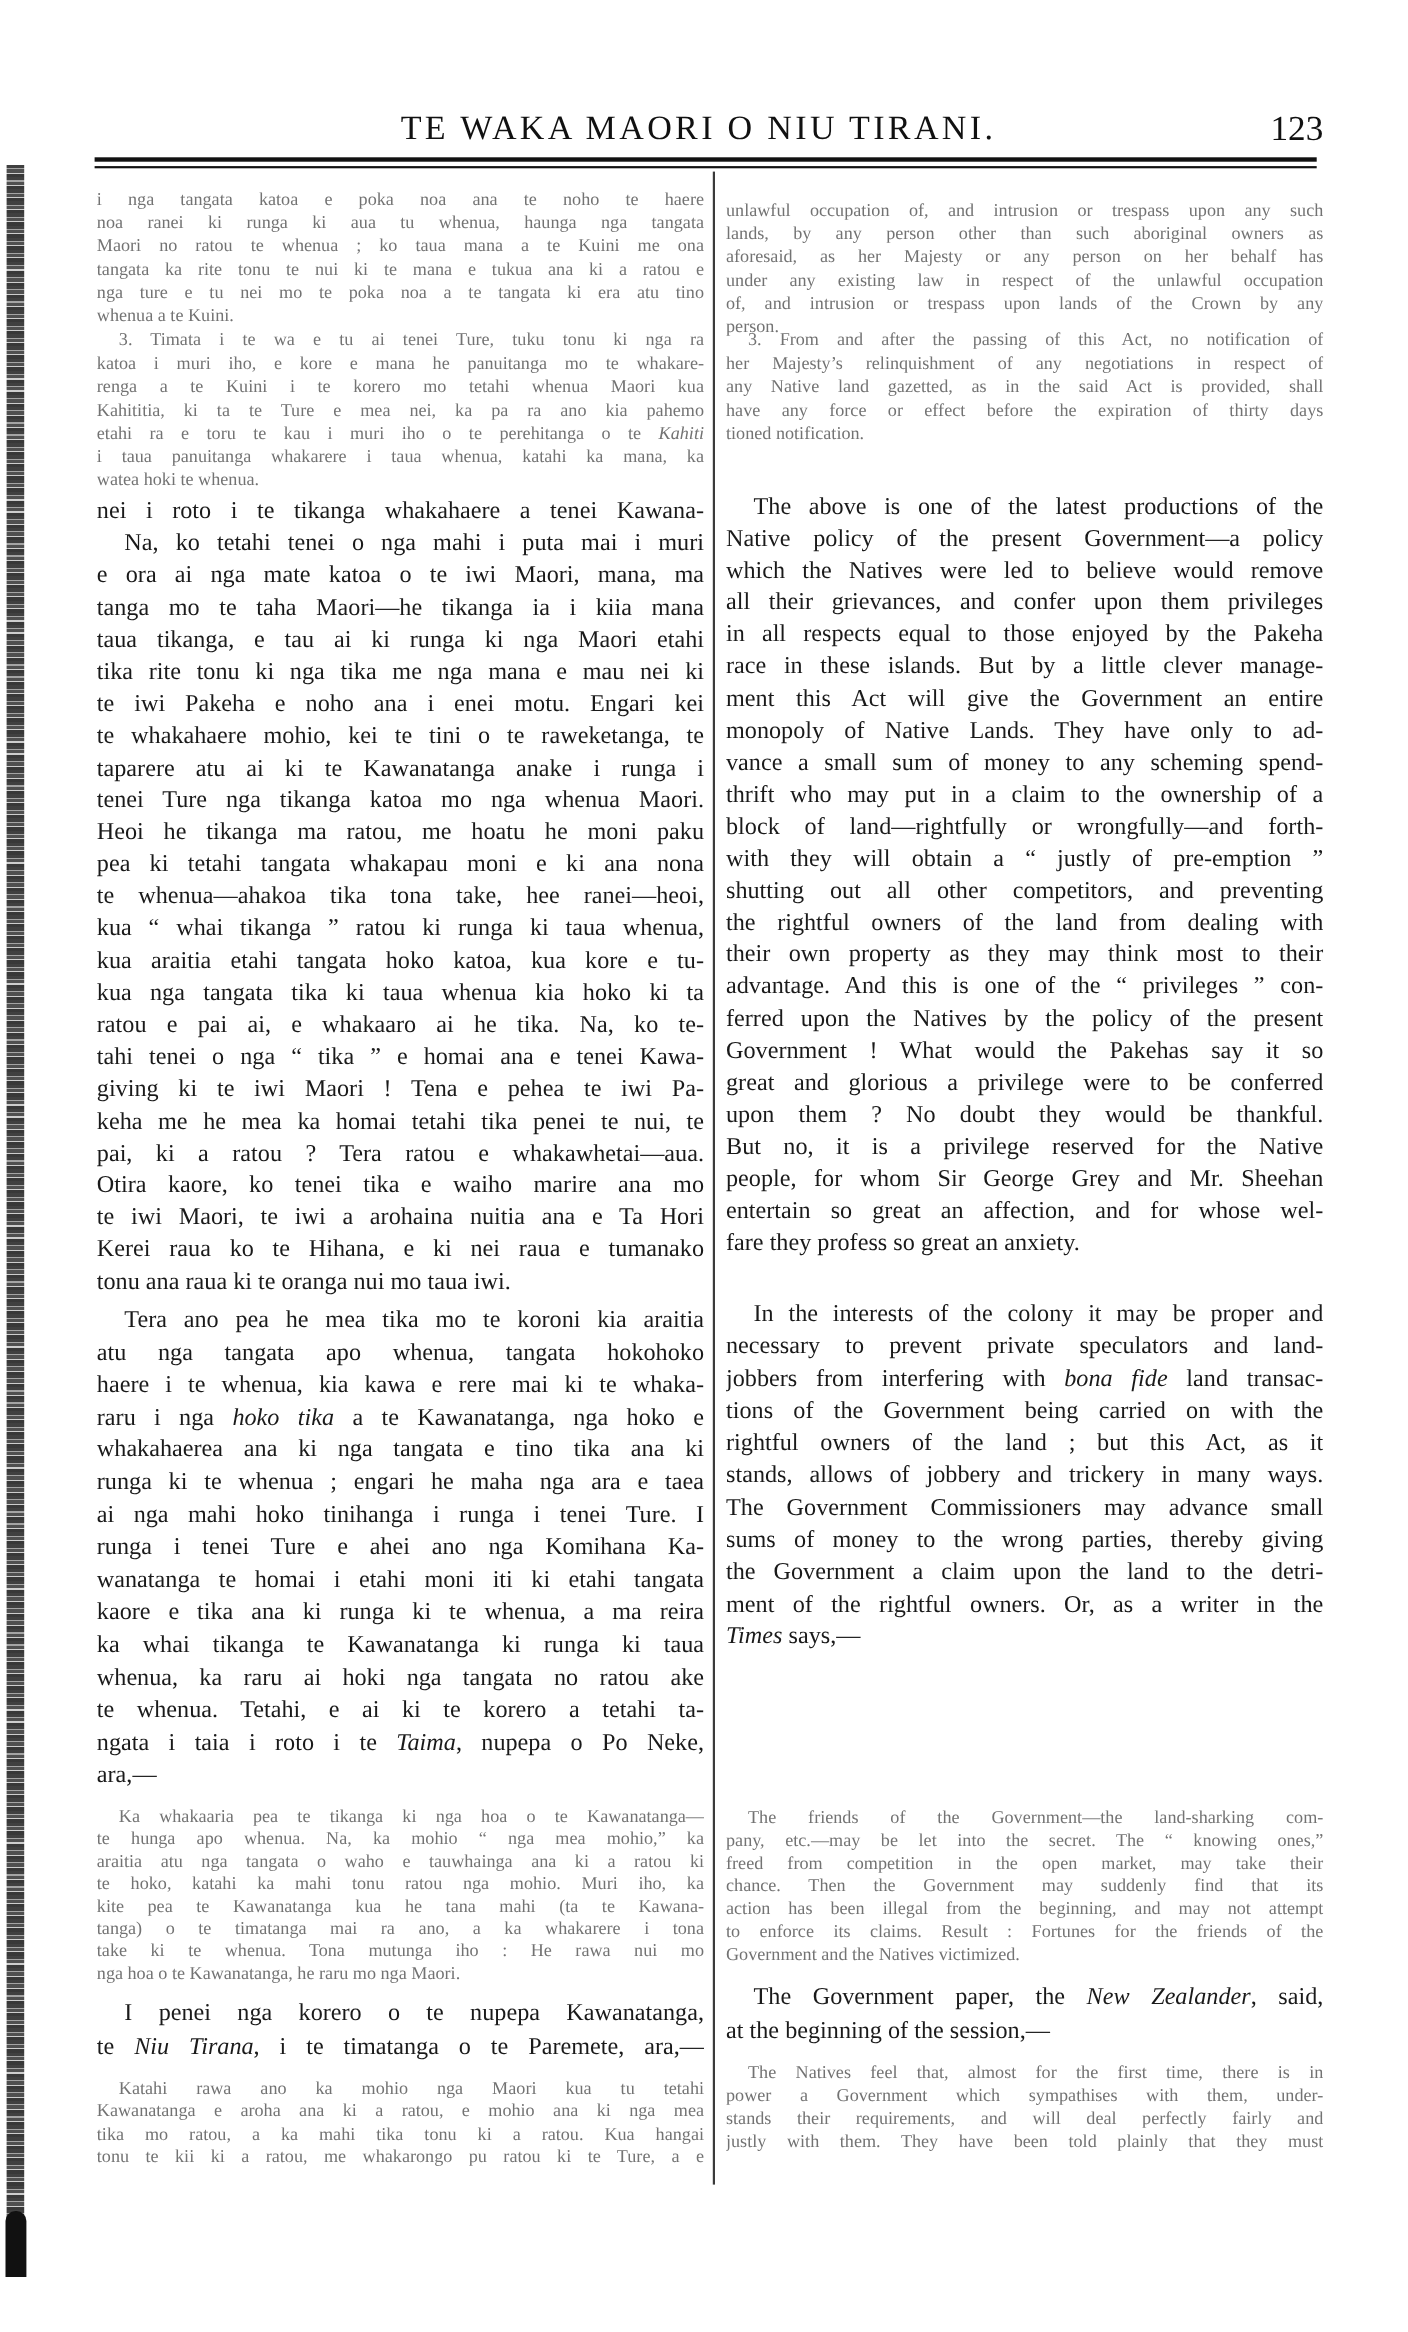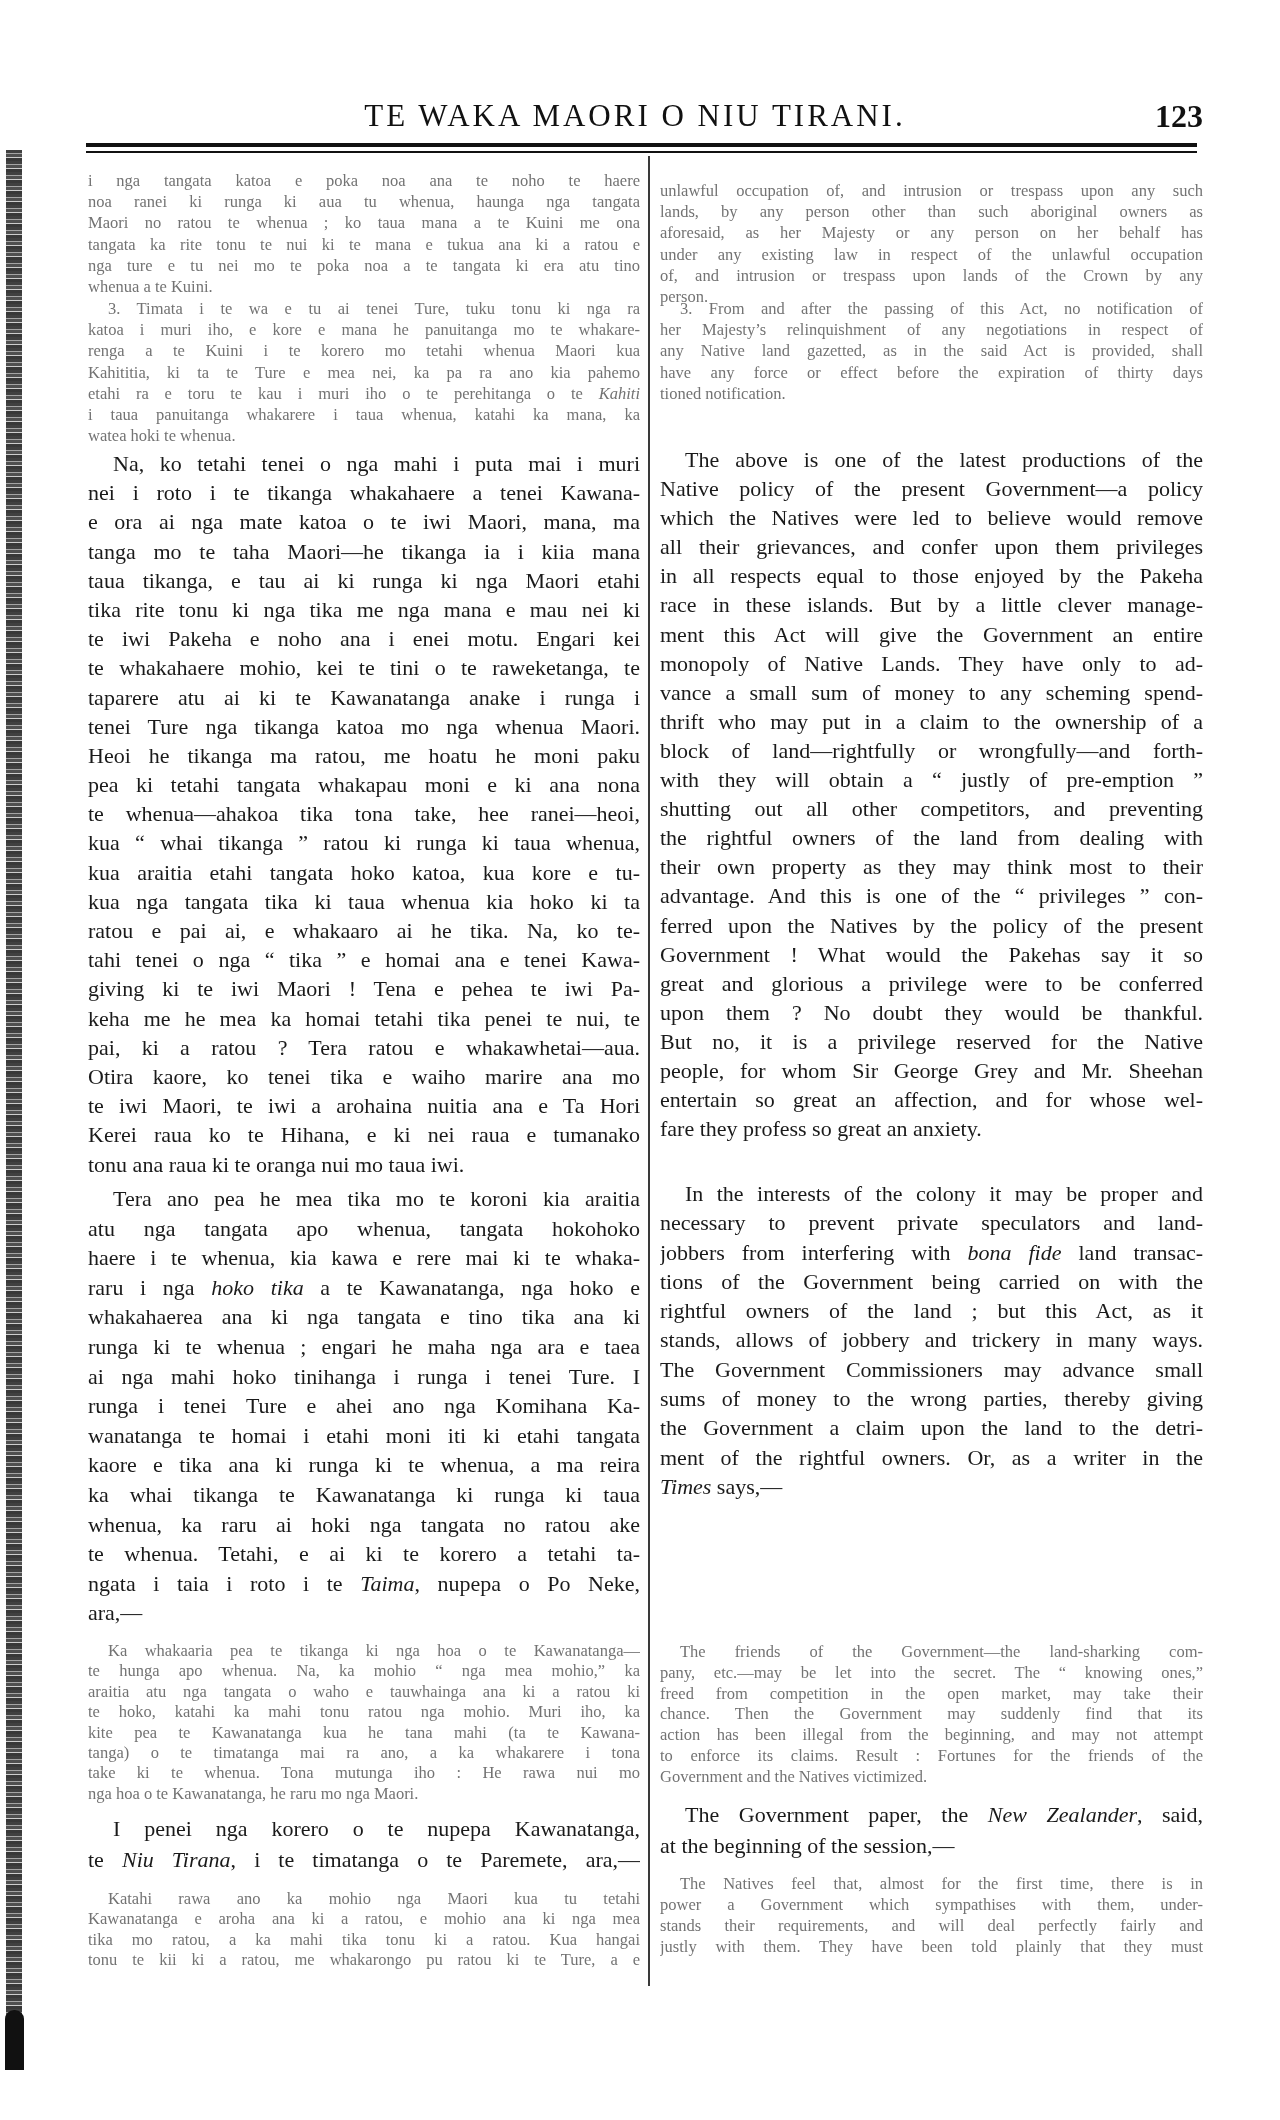--- a/index.html
+++ b/index.html
@@ -16,21 +16,21 @@
   .binding-blob {
     position: absolute; left: 5px; top: 2010px; width: 19px; height: 110px;
     background: #111; border-radius: 9px 9px 0 0;
   }
   .title {
     position: absolute; top: 98px; left: 0; width: 1270px; text-align: center;
     font-size: 31px; line-height: 36px; letter-spacing: 3px; color: #111;
   }
   .page-num {
     position: absolute; top: 98px; right: 77px; font-size: 32px; line-height: 36px;
-    font-weight: bold; color: #111;
+    font-weight: normal; color: #111;
   }
   .rule { position: absolute; left: 86px; width: 1111px; background: #111; }
   .rule-thick { top: 143px; height: 4px; }
   .rule-thin { top: 151px; height: 2px; }
   .divider { position: absolute; left: 648px; top: 156px; width: 2px; height: 1830px; background: #3a3a3a; }
 
   .blk { position: absolute; }
   .L { left: 88px; width: 552px; }
   .R { left: 660px; width: 543px; }
   .ln {
@@ -70,22 +70,22 @@
     <div class="ln first">3. Timata i te wa e tu ai tenei Ture, tuku tonu ki nga ra</div>
     <div class="ln">katoa i muri iho, e kore e mana he panuitanga mo te whakare-</div>
     <div class="ln">renga a te Kuini i te korero mo tetahi whenua Maori kua</div>
     <div class="ln">Kahititia, ki ta te Ture e mea nei, ka pa ra ano kia pahemo</div>
     <div class="ln"><span>etahi ra e toru te kau i muri iho o te perehitanga o te </span><i>Kahiti</i><span></span></div>
     <div class="ln">i taua panuitanga whakarere i taua whenua, katahi ka mana, ka</div>
     <div class="ln last">watea hoki te whenua.</div>
   </div>
 
   <div class="blk L big" style="top:449px;--lh:29.2px">
+    <div class="ln">nei i roto i te tikanga whakahaere a tenei Kawana-</div>
     <div class="ln first">Na, ko tetahi tenei o nga mahi i puta mai i muri</div>
-    <div class="ln">nei i roto i te tikanga whakahaere a tenei Kawana-</div>
     <div class="ln">e ora ai nga mate katoa o te iwi Maori, mana, ma</div>
     <div class="ln">tanga mo te taha Maori—he tikanga ia i kiia mana</div>
     <div class="ln">taua tikanga, e tau ai ki runga ki nga Maori etahi</div>
     <div class="ln">tika rite tonu ki nga tika me nga mana e mau nei ki</div>
     <div class="ln">te iwi Pakeha e noho ana i enei motu. Engari kei</div>
     <div class="ln">te whakahaere mohio, kei te tini o te raweketanga, te</div>
     <div class="ln">taparere atu ai ki te Kawanatanga anake i runga i</div>
     <div class="ln">tenei Ture nga tikanga katoa mo nga whenua Maori.</div>
     <div class="ln">Heoi he tikanga ma ratou, me hoatu he moni paku</div>
     <div class="ln">pea ki tetahi tangata whakapau moni e ki ana nona</div>

